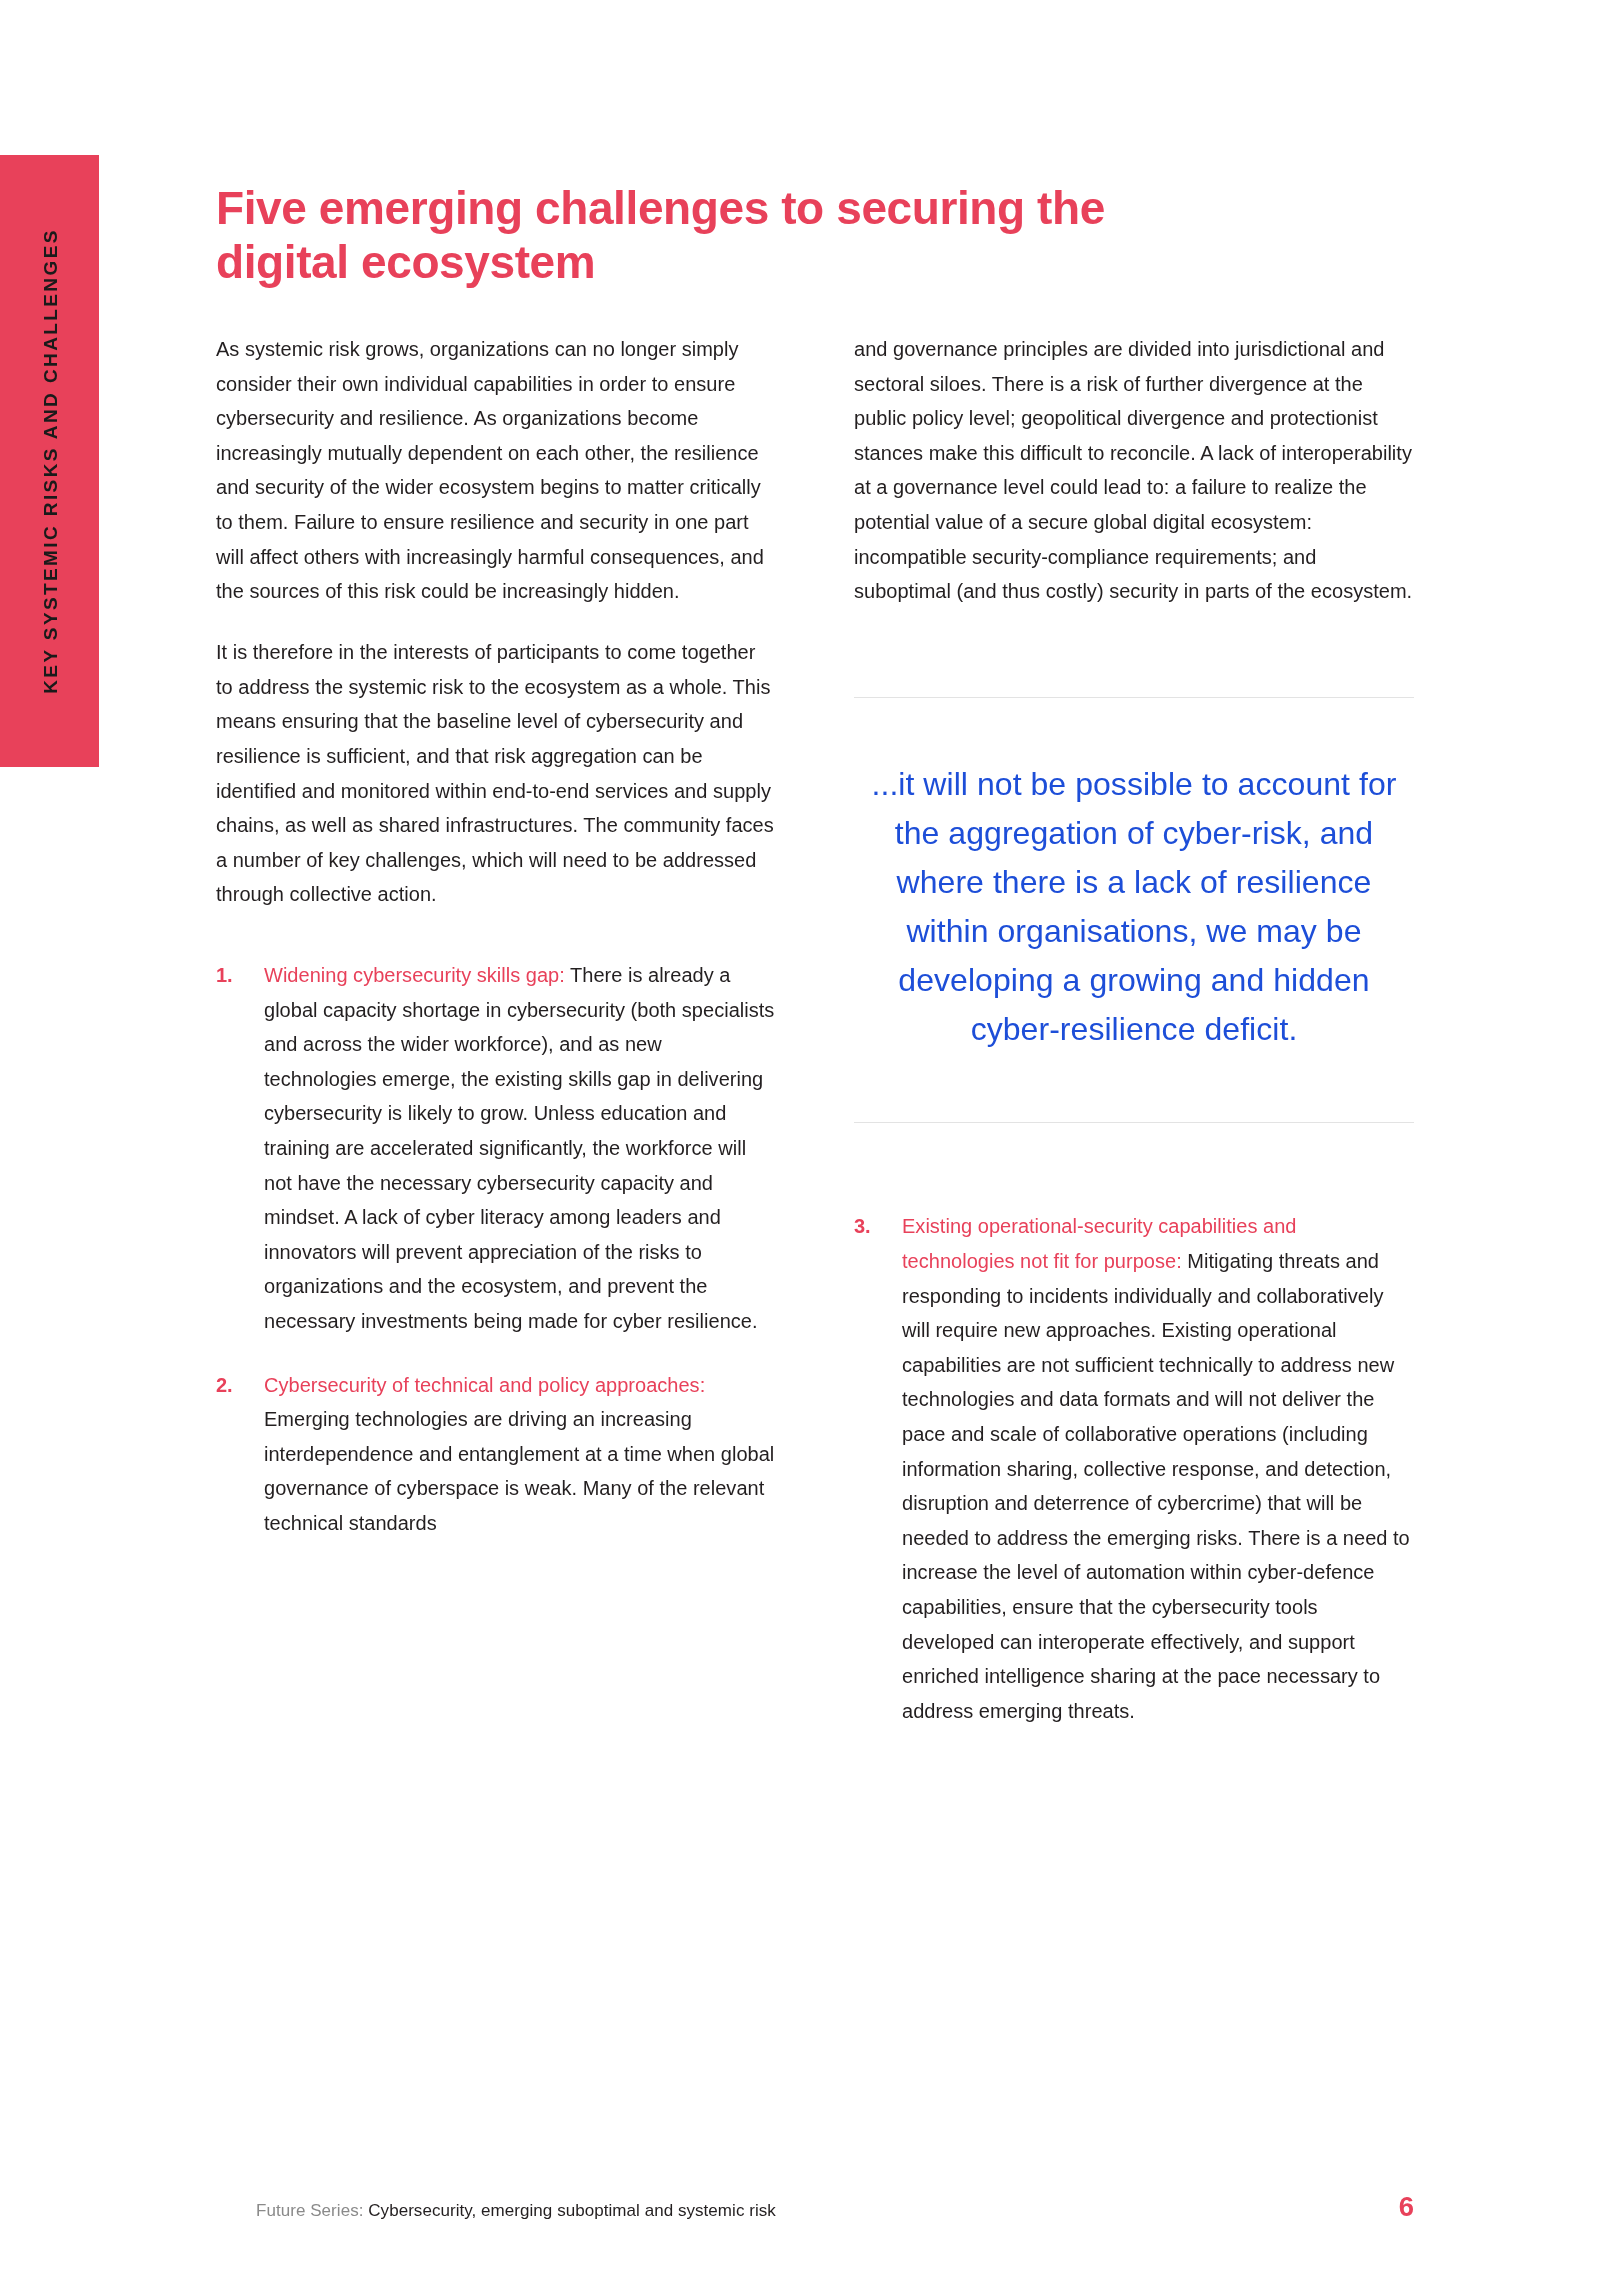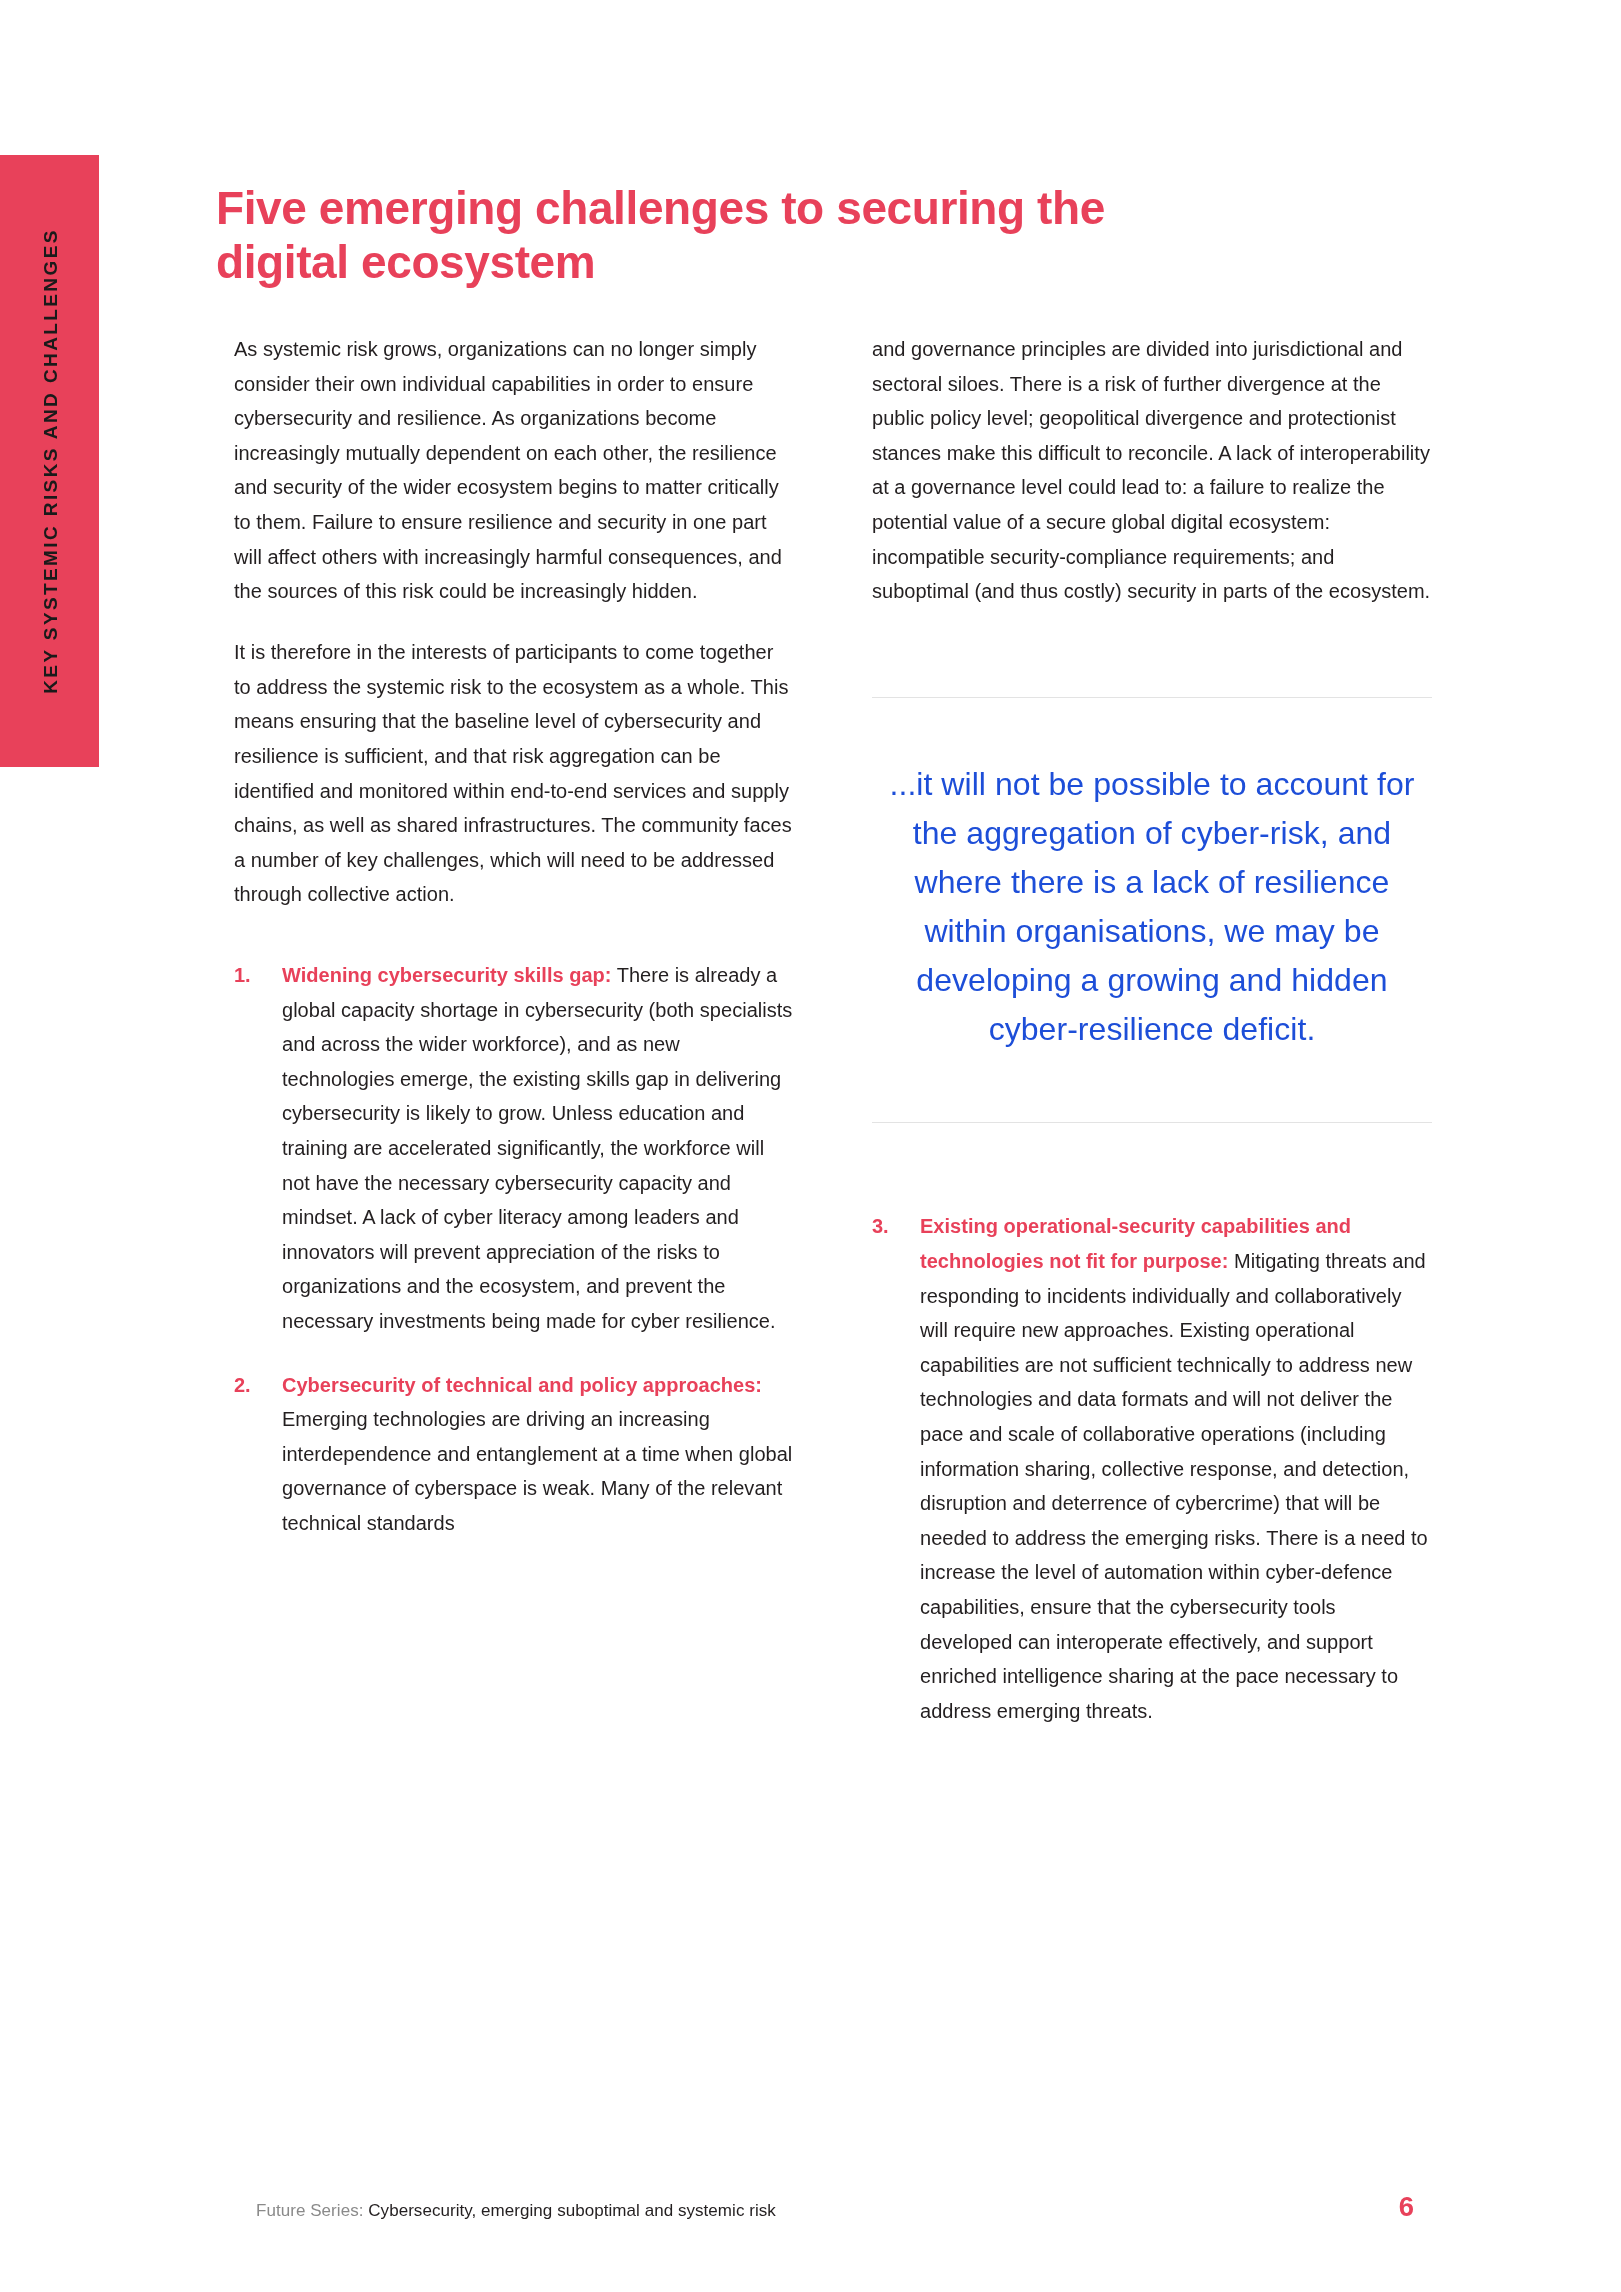--- a/index.html
+++ b/index.html
@@ -66,21 +66,20 @@
   }
 
   
   .columns {
     position: absolute;
     left: 0;
     top: 316px;
     width: 1198px;
     display: flex;
     gap: 78px;
-    margin-left: 18px;
   }
   .col {
     width: 560px;
   }
 
   p.body, .list-text {
     margin: 0;
     font-size: 20px;
     line-height: 1.73;
     color: #231f20;
@@ -106,21 +105,21 @@
   .li-num {
     position: absolute;
     left: 0;
     top: 0;
     font-size: 20px;
     line-height: 1.73;
     font-weight: bold;
     color: #E8415A;
   }
   .li-lead {
-    font-weight: bold;
+    font-weight: normal;
     color: #E8415A;
   }
 
   .spacer-before-list {
     height: 46px;
   }
 
   
   .quote-block {
     margin-top: 88px;

